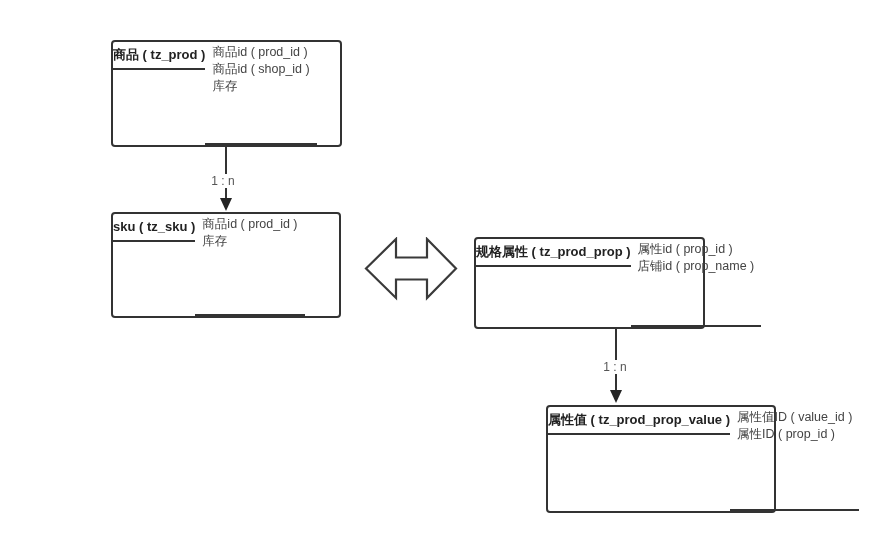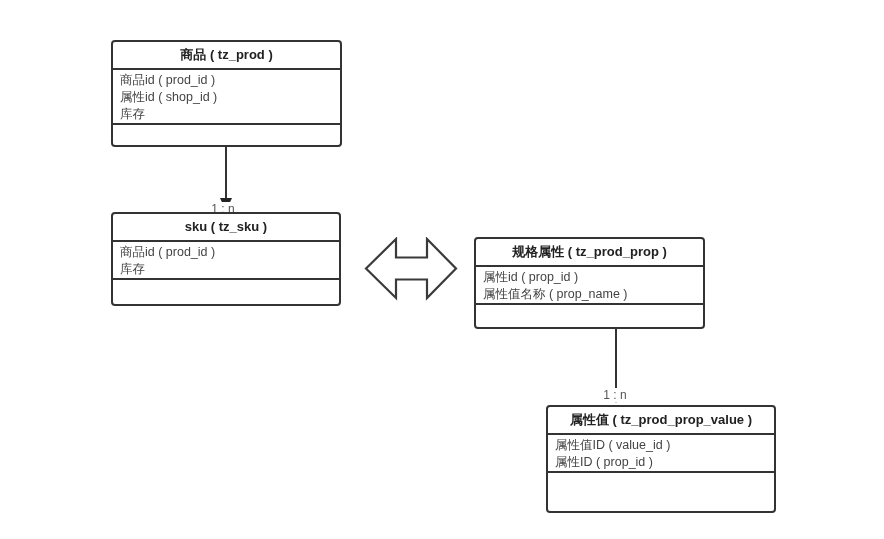--- a/index.html
+++ b/index.html
@@ -15,21 +15,21 @@
     font-family: "Liberation Sans", "DejaVu Sans", sans-serif;
     overflow: hidden;
   }
   .entity {
     position: absolute;
     box-sizing: border-box;
     background: #ffffff;
     border: 2px solid #333333;
     border-radius: 4px;
     display: flex;
-    flex-direction: column;
+    flex-direction: row;
   }
   .entity-header {
     flex: none;
     height: 26px;
     line-height: 26px;
     border-bottom: 2px solid #333333;
     text-align: center;
     font-size: 13px;
     font-weight: bold;
     color: #222222;
@@ -66,65 +66,64 @@
     border-top: 13px solid #242424;
   }
   .conn-label {
     position: absolute;
     transform: translate(-50%, -50%);
     background: #ffffff;
     padding: 0 3px;
     font-size: 12px;
     color: #555555;
     white-space: nowrap;
-    margin-top: 28px;
   }
   .double-arrow {
     position: absolute;
     left: 364px;
     top: 237px;
   }
 </style>
 </head>
 <body>
 
 <div class="canvas">
 
   <div class="entity" style="left:111px; top:40px; width:231px; height:107px;">
     <div class="entity-header">商品 ( tz_prod )</div>
     <div class="entity-fields">
       <div class="field">商品id ( prod_id )</div>
-      <div class="field">属性id ( shop_id )</div>
+      <div class="field">商品id ( shop_id )</div>
       <div class="field">库存</div>
     </div>
     <div class="entity-footer"></div>
   </div>
 
   <div class="vline" style="left:225px; top:147px; height:52px;"></div>
   <div class="arrowhead-down" style="left:220px; top:198px;"></div>
   <span class="conn-label" style="left:223px; top:181px;">1 : n</span>
 
-  <div class="entity" style="left:111px; top:212px; width:230px; height:94px;">
+  <div class="entity" style="left:111px; top:212px; width:230px; height:106px;">
     <div class="entity-header">sku ( tz_sku )</div>
     <div class="entity-fields">
       <div class="field">商品id ( prod_id )</div>
       <div class="field">库存</div>
     </div>
     <div class="entity-footer"></div>
   </div>
 
   <svg class="double-arrow" width="94" height="64" viewBox="0 0 94 64">
     <polygon points="2,31.5 32,2 32,20.5 63,20.5 63,2 92,31.5 63,61 63,42.5 32,42.5 32,61" fill="#ffffff" stroke="#3a3a3a" stroke-width="2.2" stroke-linejoin="miter"></polygon>
   </svg>
 
   <div class="entity" style="left:474px; top:237px; width:231px; height:92px;">
     <div class="entity-header">规格属性 ( tz_prod_prop )</div>
     <div class="entity-fields">
       <div class="field">属性id ( prop_id )</div>
-      <div class="field">属性值名称 ( prop_name )</div>
+      <div class="field">店铺id ( prop_name )</div>
     </div>
     <div class="entity-footer"></div>
   </div>
 
   <div class="vline" style="left:615px; top:329px; height:62px;"></div>
   <div class="arrowhead-down" style="left:610px; top:390px;"></div>
   <span class="conn-label" style="left:615px; top:367px;">1 : n</span>
 
   <div class="entity" style="left:502px; top:405px; width:230px; height:108px;margin-left:44px;">
     <div class="entity-header">属性值 ( tz_prod_prop_value )</div>

